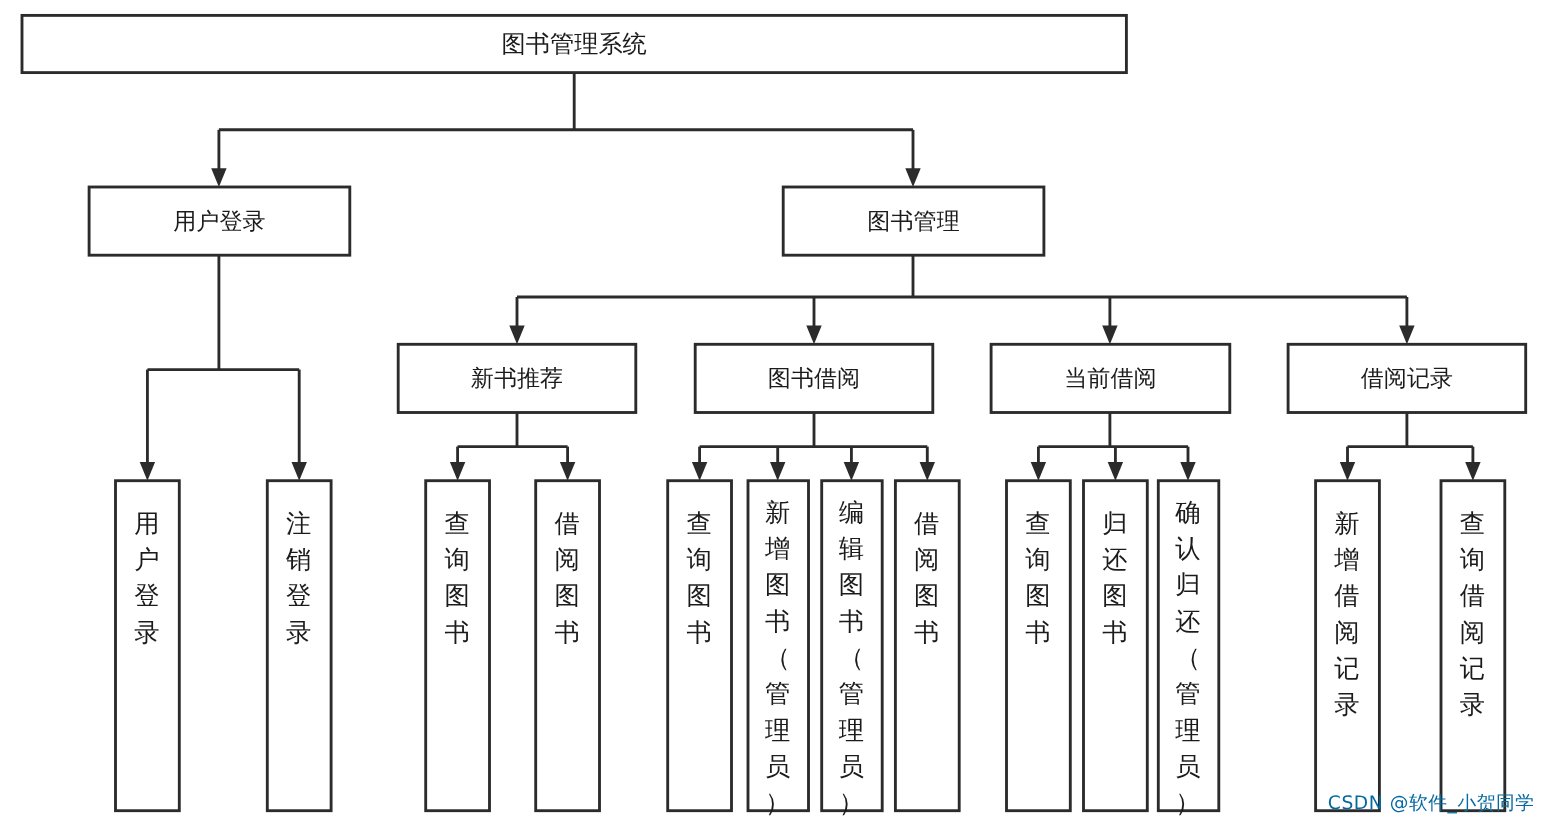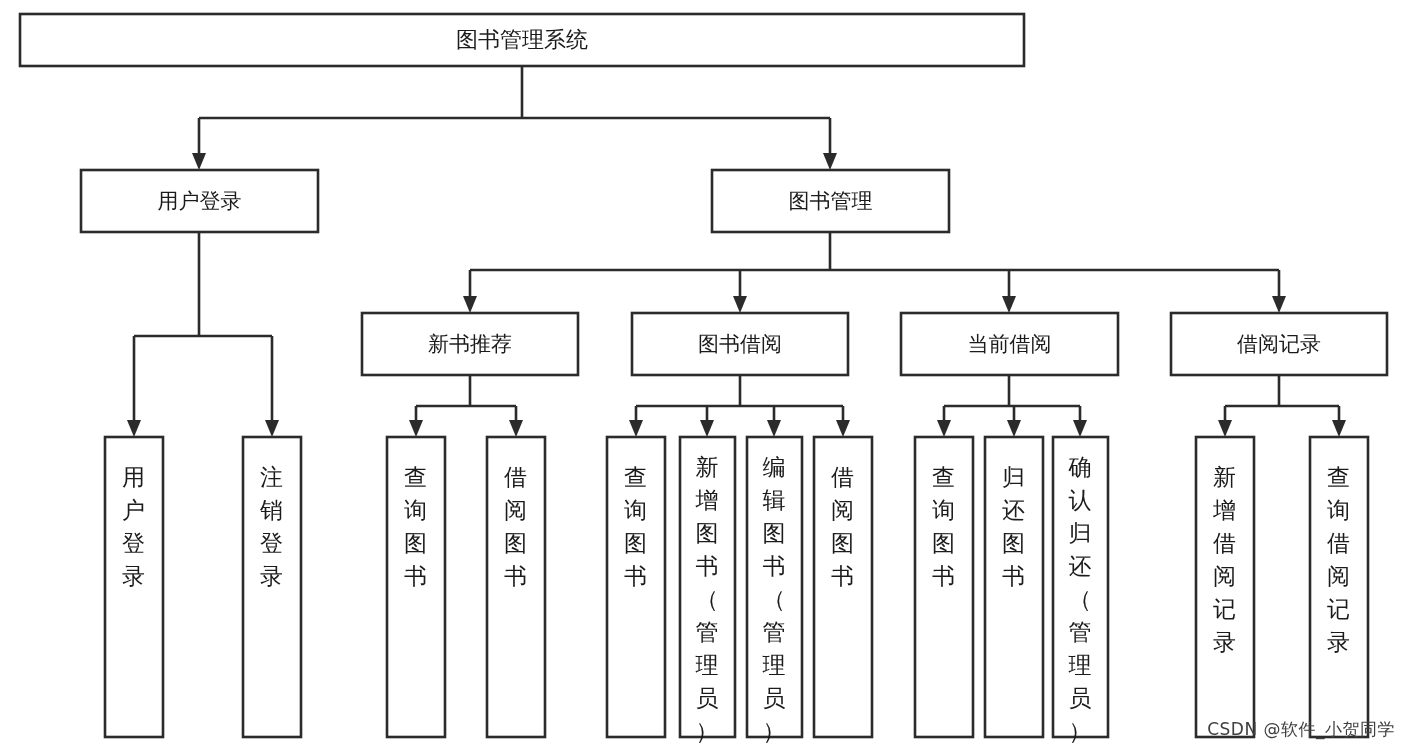--- a/index.html
+++ b/index.html
@@ -60,21 +60,21 @@
   .arrow-head {
     fill: #2b2b2b;
     stroke: none;
   }
   .watermark {
     position: absolute;
     right: 10px;
     bottom: 6px;
     font-family: "DejaVu Sans", "Liberation Sans", sans-serif;
     font-size: 17px;
-    color: #404040;
+    color: #0369a1;
     white-space: nowrap;
     letter-spacing: 0.5px;
     user-select: none;
   }
 </style>
 </head>
 <body>
 
 <div id="diagram-root">
   <svg id="tree-svg" viewBox="0 0 1405 747">

